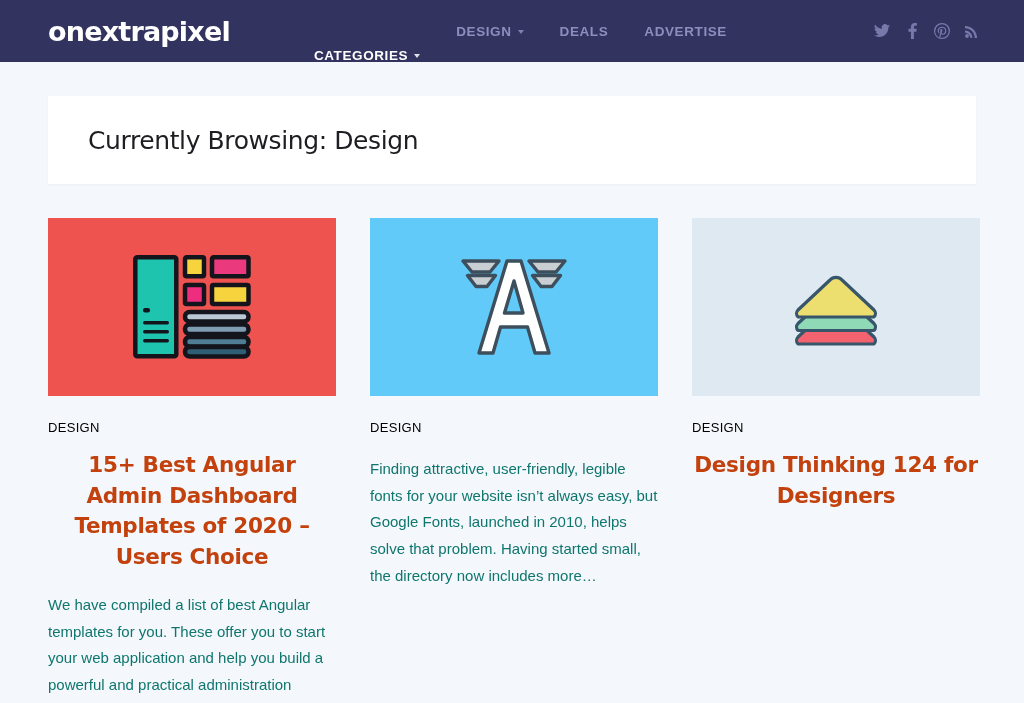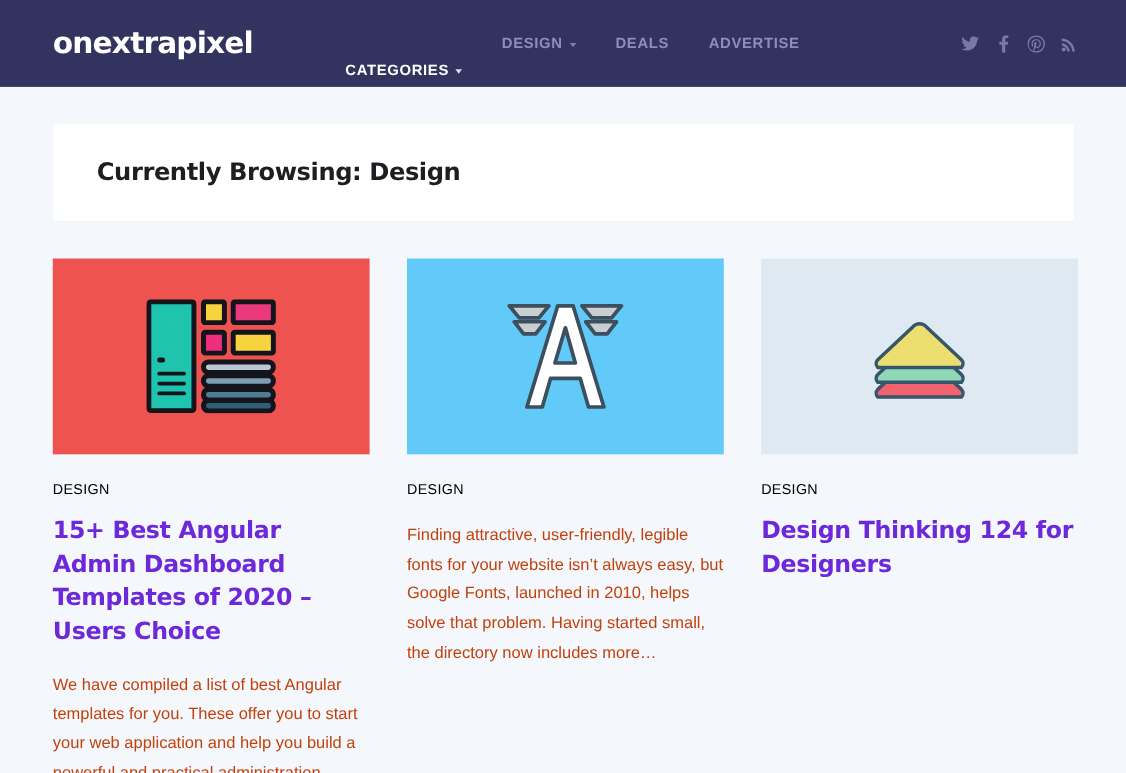--- a/index.html
+++ b/index.html
@@ -7,21 +7,21 @@
   html, body {
     width: 1024px; height: 703px;
     overflow: hidden;
     background: #f4f8fc;
     font-family: "Liberation Sans", sans-serif;
     -webkit-font-smoothing: antialiased;
   }
 
   
   .site-header {
-    height: 79px;
+    height: 62px;
     background: #333360;
     display: flex;
     align-items: center;
     position: relative;
   }
   .logo {
     margin-left: 48px;
     color: #ffffff;
     font-size: 27px;
     font-weight: bold;
@@ -87,22 +87,22 @@
     background: #ffffff;
     height: 88px;
     margin-top: 34px;
     display: flex;
     align-items: center;
     padding: 0 40px;
     box-shadow: 0 1px 2px rgba(40,50,80,0.04);
   }
   .page-title {
     font-family: "DejaVu Sans", sans-serif;
-    font-size: 22px;
-    font-weight: bold;
+    font-size: 25px;
+    font-weight: normal;
     color: #1d1d22;
     letter-spacing: -0.4px;
   }
 
   
   .post-grid {
     display: grid;
     grid-template-columns: repeat(3, 288px);
     column-gap: 34px;
     margin-top: 34px;
@@ -129,30 +129,31 @@
     font-family: "Liberation Sans", sans-serif;
     cursor: pointer;
   }
   .post-title {
     display: block;
     margin-top: 14px;
     font-family: "DejaVu Sans", sans-serif;
     font-size: 21.5px;
     font-weight: bold;
     line-height: 1.42;
-    color: #6d28d9;
+    color: #c2410c;
     letter-spacing: -0.3px;
     text-decoration: none;
     cursor: pointer;
+    text-align: center;
   }
   .post-excerpt {
     margin-top: 20px;
     font-size: 15px;
     line-height: 1.78;
-    color: #c2410c;
+    color: #0f766e;
     font-family: "Liberation Sans", sans-serif;
   }
 </style>
 </head>
 <body>
 
 <header class="site-header">
   <a class="logo" href="#">onextrapixel</a>
 
   <nav class="main-nav">

